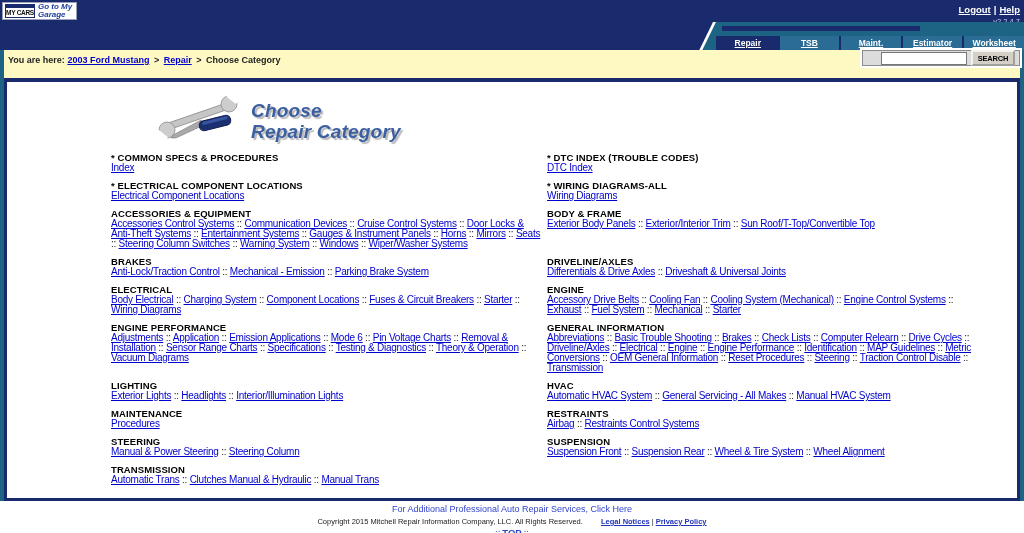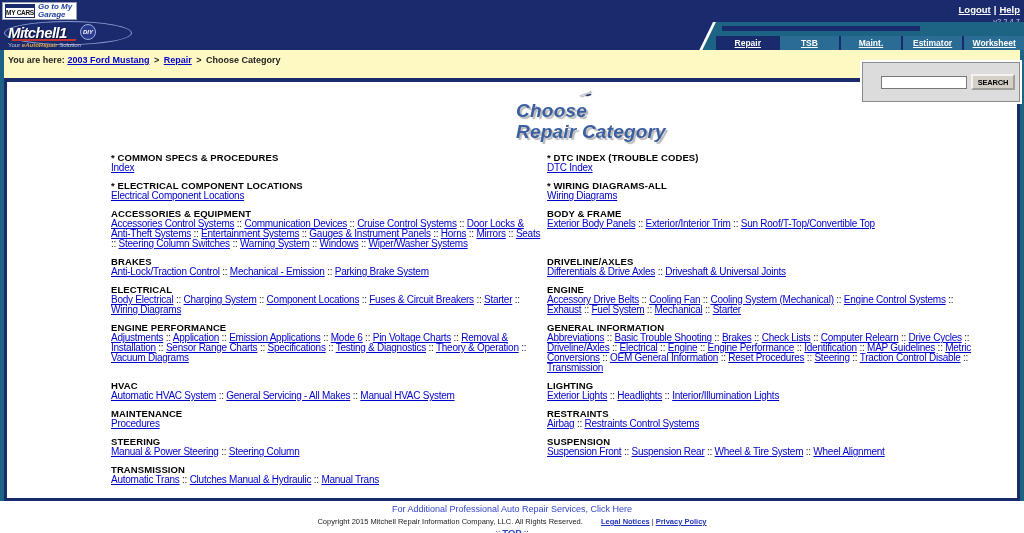--- a/index.html
+++ b/index.html
@@ -37,27 +37,27 @@
   .tab { flex:1; background:#2b6c95; border-left:2px solid #1a2b6d; display:flex; align-items:center; justify-content:center; cursor:pointer; }
   .tab.active { background:#1a2b6d; }
   .tab span { color:#fff; font-size:8.5px; font-weight:bold; text-decoration:underline; }
 
   
   .mid { background:#1d6384; padding:0 4px; }
   .crumbrow { position:relative; height:28px; background:#fef9c3; }
   .crumb { padding:5px 0 0 4px; font-size:9px; font-weight:bold; color:#222; }
   .crumb a { color:#0000cc; text-decoration:underline; cursor:pointer; }
   .crumb .csep { margin:0 2px; color:#222; }
-  .searchbox { position:absolute; top:12px; right:0; width:158px; height:40px; background:#dcdcdc; border:1px solid #8a8a8a; box-shadow:0 0 0 2px #fff; display:flex; align-items:center; justify-content:flex-end; gap:4px; padding:0 4px; }
+  .searchbox { position:absolute; top:0; right:0; width:158px; height:16px; background:#dcdcdc; border:1px solid #8a8a8a; box-shadow:0 0 0 2px #fff; display:flex; align-items:center; justify-content:flex-end; gap:4px; padding:0 4px; }
   .searchbox input { width:86px; height:13px; border:1px solid #777; font-size:9px; padding:0 2px; font-family:"Liberation Sans", sans-serif; }
   .searchbox button { width:44px; height:16px; font-size:7.5px; font-weight:bold; color:#000; background:#d4d0c8; border:2px outset #f4f2ee; cursor:pointer; font-family:"Liberation Sans", sans-serif; letter-spacing:-0.2px; }
 
   
   .main-panel { background:#fff; border:3px solid #1a2b6d; border-top-width:4px; min-height:408px; }
-  .banner { display:flex; align-items:center; margin:8px 0 0 148px; height:52px;flex-direction:column; }
+  .banner { display:flex; align-items:flex-end; margin:8px 0 0 148px; height:52px; }
   .banner-text { margin-left:10px; padding-top:2px; }
   .banner-line { font-size:19px; font-weight:800; font-style:italic; color:#3b5fa0; line-height:21px; letter-spacing:0.2px; text-shadow:2px 2px 1px #b8b8b8; }
 
   .cat-grid { display:grid; grid-template-columns:430px 430px; column-gap:6px; padding:10px 0 6px 104px; }
   .cat-cell { margin-bottom:7px; }
   .cat-heading { font-size:9.5px; font-weight:bold; color:#000; line-height:11px; letter-spacing:0.1px; }
   .cat-links { font-size:10px; font-weight:normal; line-height:10px; letter-spacing:-0.25px; color:#222; }
   .cat-link { color:#0000cc; text-decoration:underline; cursor:pointer; }
 
   
@@ -86,27 +86,20 @@
 Garage</span>
     </div>
 
     <div class="top-right">
       <div class="top-links">
         <a>Logout</a><span class="sep">|</span><a>Help</a>
       </div>
       <div class="version">v2.2.4.7</div>
     </div>
 
-    <div class="logo">
-      <div class="logo-ellipse"></div>
-      <div class="brand">Mitchell1</div>
-      <div class="brand-swoosh"></div>
-      <div class="diy-badge">DIY</div>
-      <div class="tagline"><span>Your </span><span class="tag-em">eAutoRepair</span><span> Solution</span></div>
-    </div>
 
     <div class="tabstrip">
       <div class="tab-teal"></div>
       <div class="tab-diag"></div>
       <div class="tab-navy-strip"></div>
       <div class="tab-bar">
           <div class="tab active">
             <span>Repair</span>
           </div>
           <div class="tab">
@@ -207,26 +200,26 @@
           </div>
           <div class="cat-cell">
             <div class="cat-heading">ENGINE PERFORMANCE</div>
             <div class="cat-links"><a class="cat-link">Adjustments</a> :: <a class="cat-link">Application</a> :: <a class="cat-link">Emission Applications</a> :: <a class="cat-link">Mode 6</a> :: <a class="cat-link">Pin Voltage Charts</a> :: <a class="cat-link">Removal &amp; Installation</a> :: <a class="cat-link">Sensor Range Charts</a> :: <a class="cat-link">Specifications</a> :: <a class="cat-link">Testing &amp; Diagnostics</a> :: <a class="cat-link">Theory &amp; Operation</a> :: <a class="cat-link">Vacuum Diagrams</a></div>
           </div>
           <div class="cat-cell">
             <div class="cat-heading">GENERAL INFORMATION</div>
             <div class="cat-links"><a class="cat-link">Abbreviations</a> :: <a class="cat-link">Basic Trouble Shooting</a> :: <a class="cat-link">Brakes</a> :: <a class="cat-link">Check Lists</a> :: <a class="cat-link">Computer Relearn</a> :: <a class="cat-link">Drive Cycles</a> :: <a class="cat-link">Driveline/Axles</a> :: <a class="cat-link">Electrical</a> :: <a class="cat-link">Engine</a> :: <a class="cat-link">Engine Performance</a> :: <a class="cat-link">Identification</a> :: <a class="cat-link">MAP Guidelines</a> :: <a class="cat-link">Metric Conversions</a> :: <a class="cat-link">OEM General Information</a> :: <a class="cat-link">Reset Procedures</a> :: <a class="cat-link">Steering</a> :: <a class="cat-link">Traction Control Disable</a> :: <a class="cat-link">Transmission</a></div>
           </div>
           <div class="cat-cell">
+            <div class="cat-heading">LIGHTING</div>
+            <div class="cat-links"><a class="cat-link">Exterior Lights</a> :: <a class="cat-link">Headlights</a> :: <a class="cat-link">Interior/Illumination Lights</a></div>
+          </div>
+          <div class="cat-cell">
             <div class="cat-heading">HVAC</div>
             <div class="cat-links"><a class="cat-link">Automatic HVAC System</a> :: <a class="cat-link">General Servicing - All Makes</a> :: <a class="cat-link">Manual HVAC System</a></div>
-          </div>
-          <div class="cat-cell">
-            <div class="cat-heading">LIGHTING</div>
-            <div class="cat-links"><a class="cat-link">Exterior Lights</a> :: <a class="cat-link">Headlights</a> :: <a class="cat-link">Interior/Illumination Lights</a></div>
           </div>
           <div class="cat-cell">
             <div class="cat-heading">MAINTENANCE</div>
             <div class="cat-links"><a class="cat-link">Procedures</a></div>
           </div>
           <div class="cat-cell">
             <div class="cat-heading">RESTRAINTS</div>
             <div class="cat-links"><a class="cat-link">Airbag</a> :: <a class="cat-link">Restraints Control Systems</a></div>
           </div>
           <div class="cat-cell">

